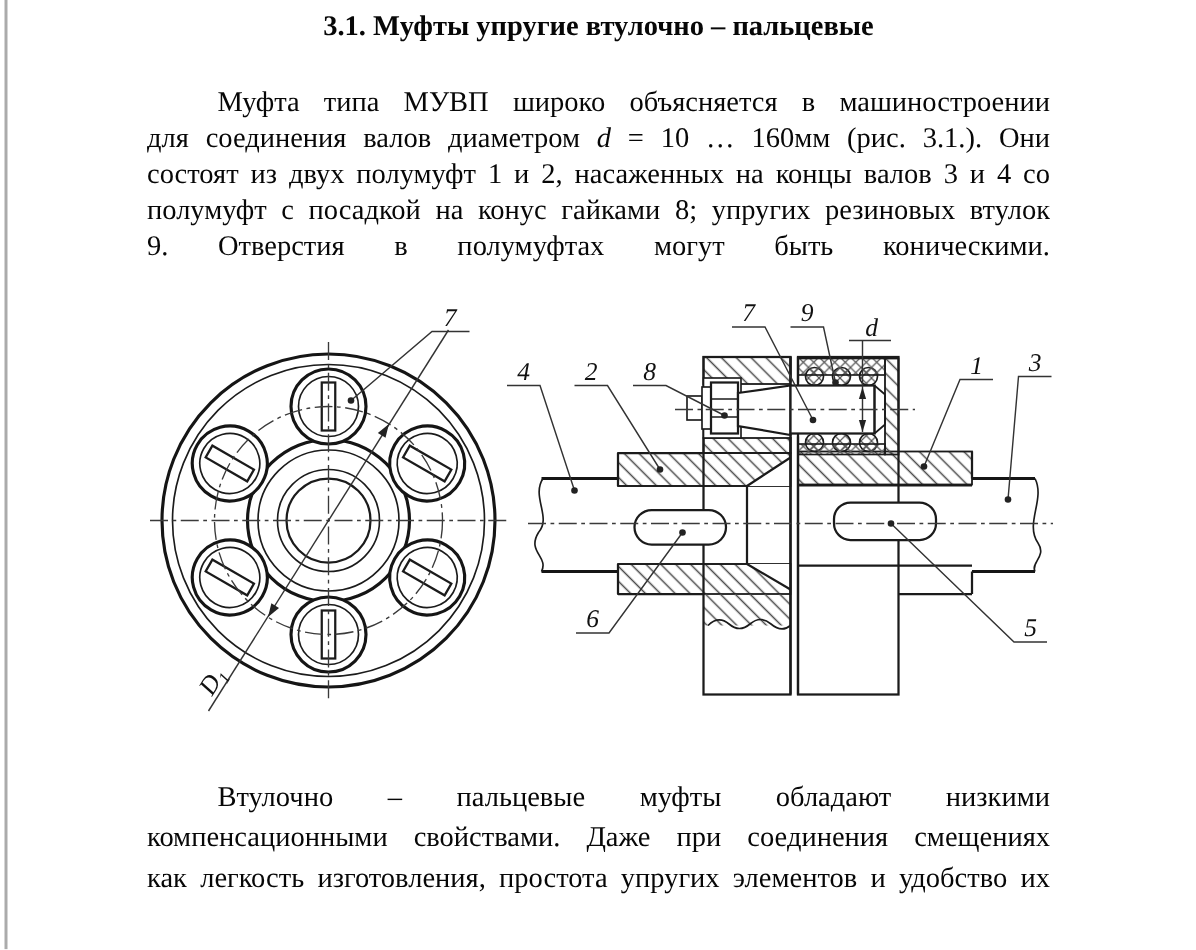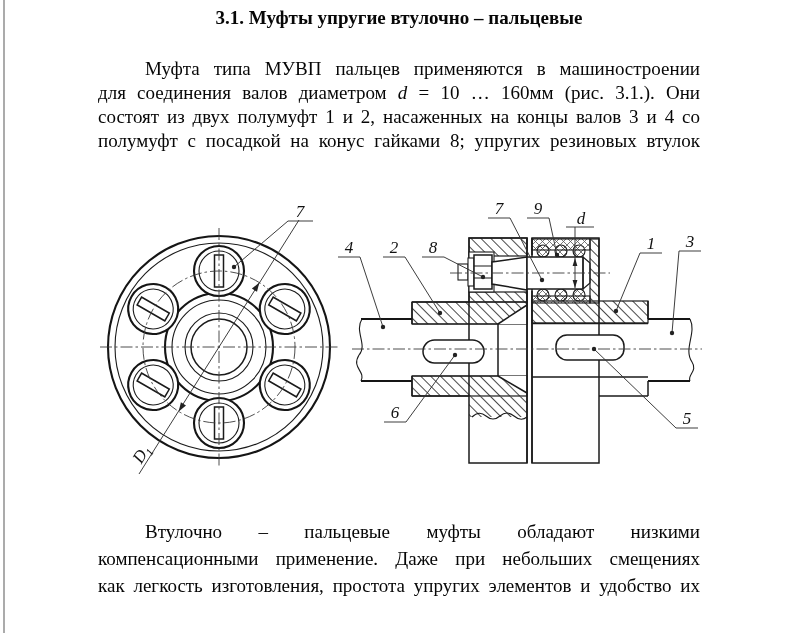--- a/index.html
+++ b/index.html
@@ -38,24 +38,25 @@
 </head>
 <body>
 
 <div class="page">
   <div class="edge l"></div>
   <div class="edge r"></div>
 
   <div class="title t1">3.1. Муфты упругие втулочно – пальцевые</div>
 
   <div class="para p1">
-    <div class="ln ind">Муфта типа МУВП пальцев применяются в машиностроении</div>
+    <div class="ln ind">Муфта типа МУВП широко объясняется в машиностроении</div>
     <div class="ln"><span>для соединения валов диаметром </span><span class="it">d</span><span> = 10 … 160мм (рис. 3.1.). Они</span></div>
     <div class="ln">состоят из двух полумуфт 1 и 2, насаженных на концы валов 3 и 4 со</div>
     <div class="ln">полумуфт с посадкой на конус гайками 8; упругих резиновых втулок</div>
+    <div class="ln">9. Отверстия в полумуфтах могут быть коническими.</div>
   </div>
 
   <svg class="fig" viewBox="0 0 797 633">
     <defs>
       <pattern id="h1" patternUnits="userSpaceOnUse" width="7" height="7" patternTransform="rotate(-45)">
         <line x1="3.5" y1="0" x2="3.5" y2="7" stroke="#4a4a4a" stroke-width="1"></line>
       </pattern>
       <pattern id="h2" patternUnits="userSpaceOnUse" width="7" height="7">
         <path d="M0,0 L7,7 M7,0 L0,7" stroke="#555" stroke-width="0.8" fill="none"></path>
       </pattern>
@@ -230,16 +231,16 @@
         <path class="ld" d="M698,428 H676 L594,349"></path>
           <circle class="dot" cx="594" cy="349" r="2.2"></circle>
         <text class="lbl" text-anchor="middle" x="687" y="424">5</text>
       </g>
     </g>
   </svg>
 
 
   <div class="para p2">
     <div class="ln ind">Втулочно – пальцевые муфты обладают низкими</div>
-    <div class="ln">компенсационными применение. Даже при небольших смещениях</div>
+    <div class="ln">компенсационными свойствами. Даже при соединения смещениях</div>
     <div class="ln">как легкость изготовления, простота упругих элементов и удобство их</div>
   </div>
 </div>
 
 </body></html>

